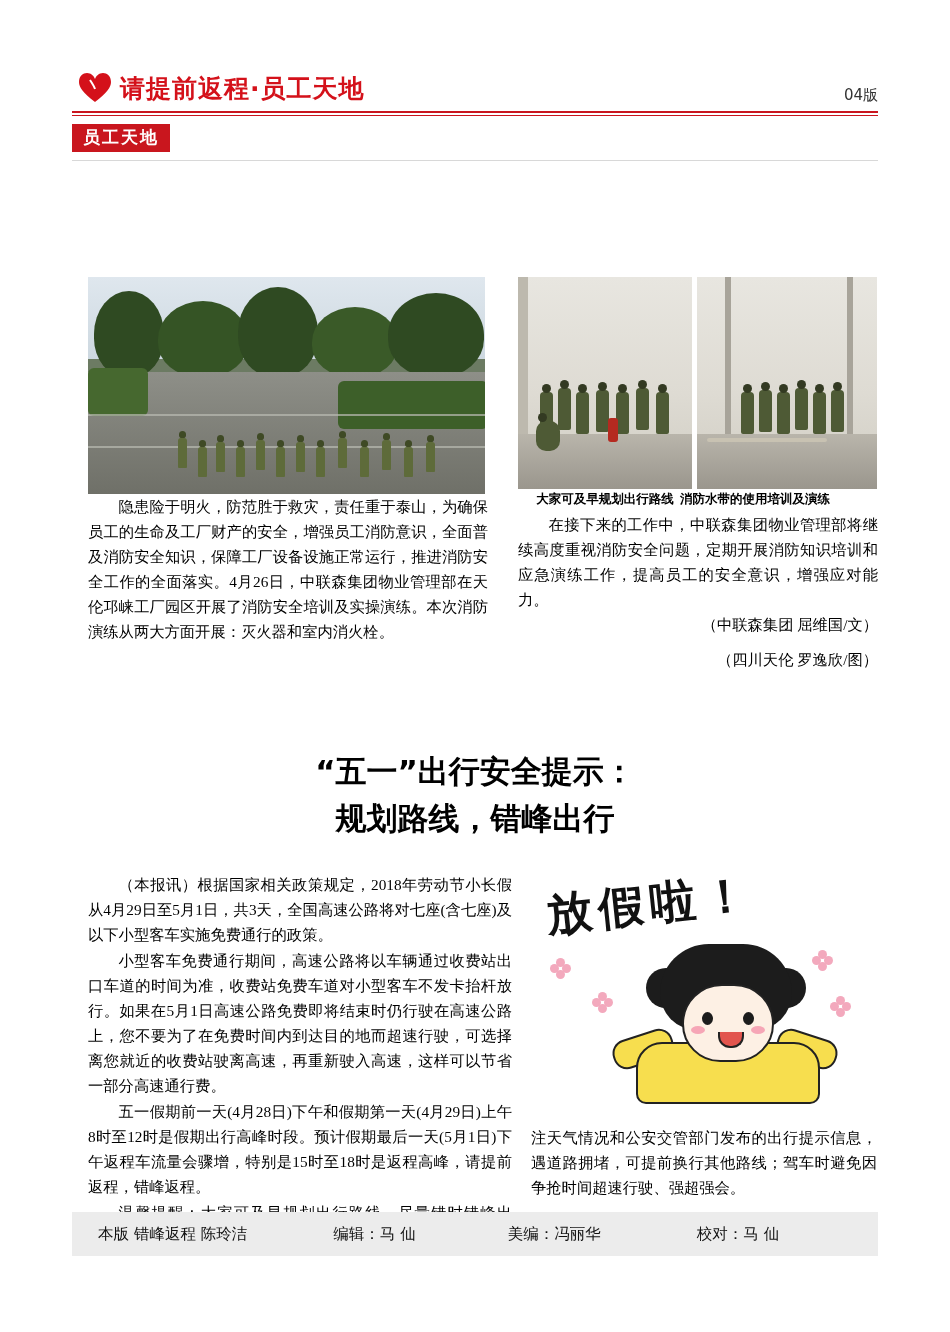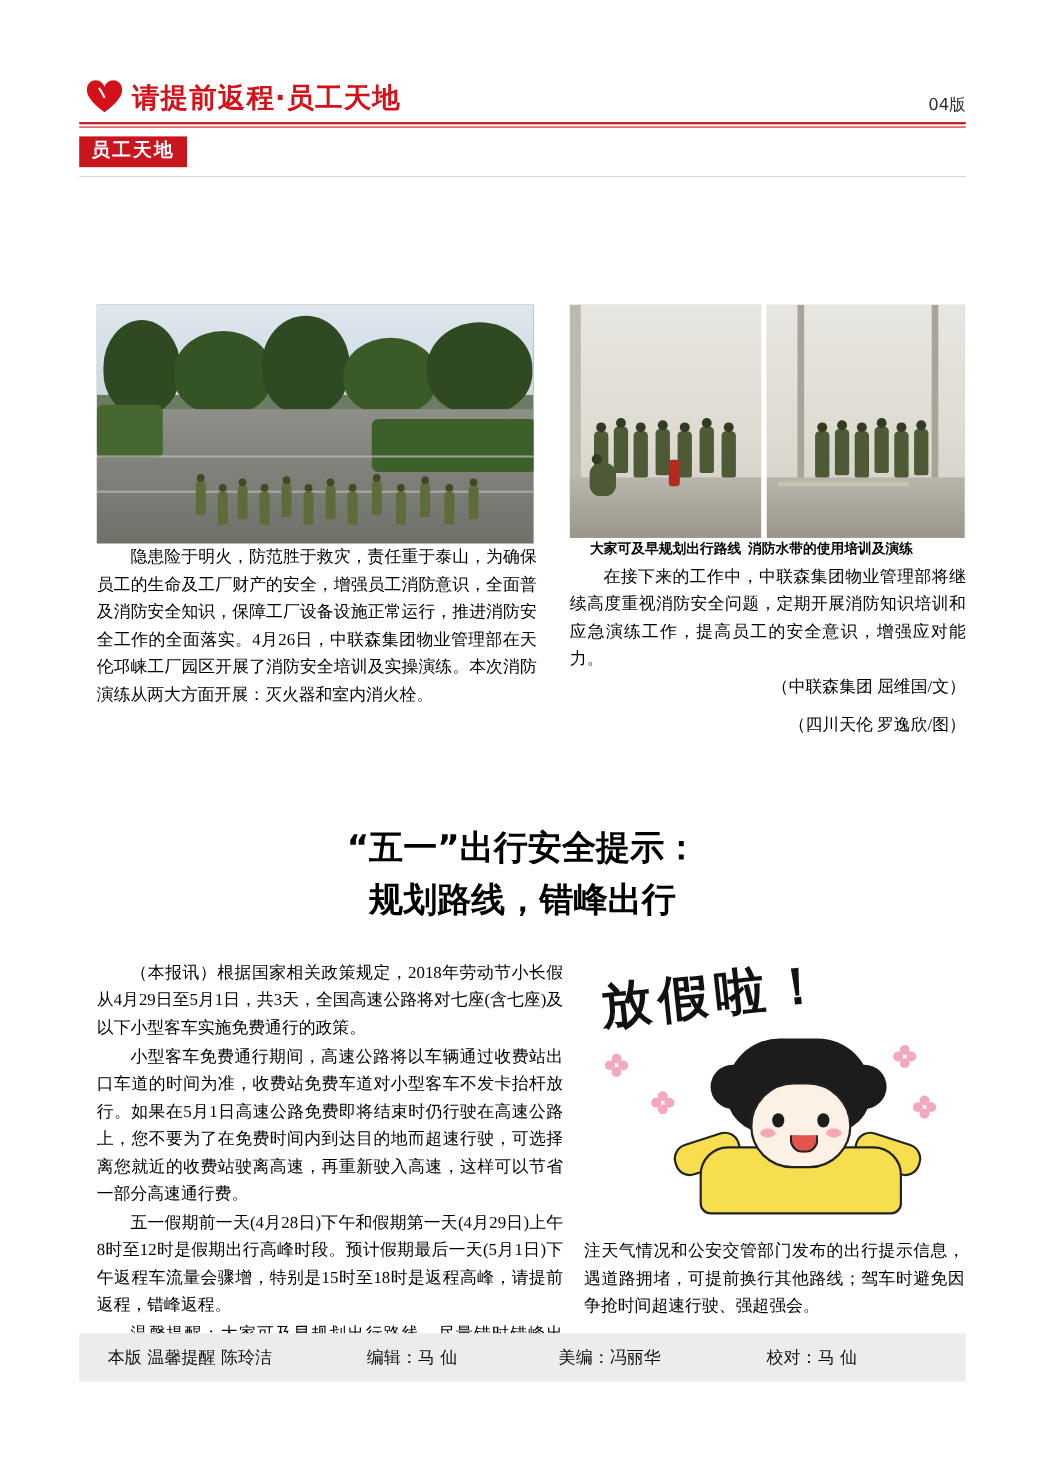--- a/index.html
+++ b/index.html
@@ -481,19 +481,19 @@
     <p class="body">（本报讯）根据国家相关政策规定，2018年劳动节小长假从4月29日至5月1日，共3天，全国高速公路将对七座(含七座)及以下小型客车实施免费通行的政策。</p>
     <p class="body">小型客车免费通行期间，高速公路将以车辆通过收费站出口车道的时间为准，收费站免费车道对小型客车不发卡抬杆放行。如果在5月1日高速公路免费即将结束时仍行驶在高速公路上，您不要为了在免费时间内到达目的地而超速行驶，可选择离您就近的收费站驶离高速，再重新驶入高速，这样可以节省一部分高速通行费。</p>
     <p class="body">五一假期前一天(4月28日)下午和假期第一天(4月29日)上午8时至12时是假期出行高峰时段。预计假期最后一天(5月1日)下午返程车流量会骤增，特别是15时至18时是返程高峰，请提前返程，错峰返程。</p>
     <p class="body">温馨提醒：大家可及早规划出行路线，尽量错时错峰出行；及时关</p>
   </div>
   <div class="a2-right-text">
     <p class="body" style="text-indent:0;">注天气情况和公安交管部门发布的出行提示信息，遇道路拥堵，可提前换行其他路线；驾车时避免因争抢时间超速行驶、强超强会。</p>
   </div>
 
   <div class="footer-bar">
-    <span class="seg s1">本版 温馨提醒 陈玲洁</span>
+    <span class="seg s1">本版 错峰返程 陈玲洁</span>
     <span class="seg s2">编辑：马  仙</span>
     <span class="seg s3">美编：冯丽华</span>
     <span class="seg s4">校对：马   仙</span>
   </div>
 
 </div>
 
 </body></html>

